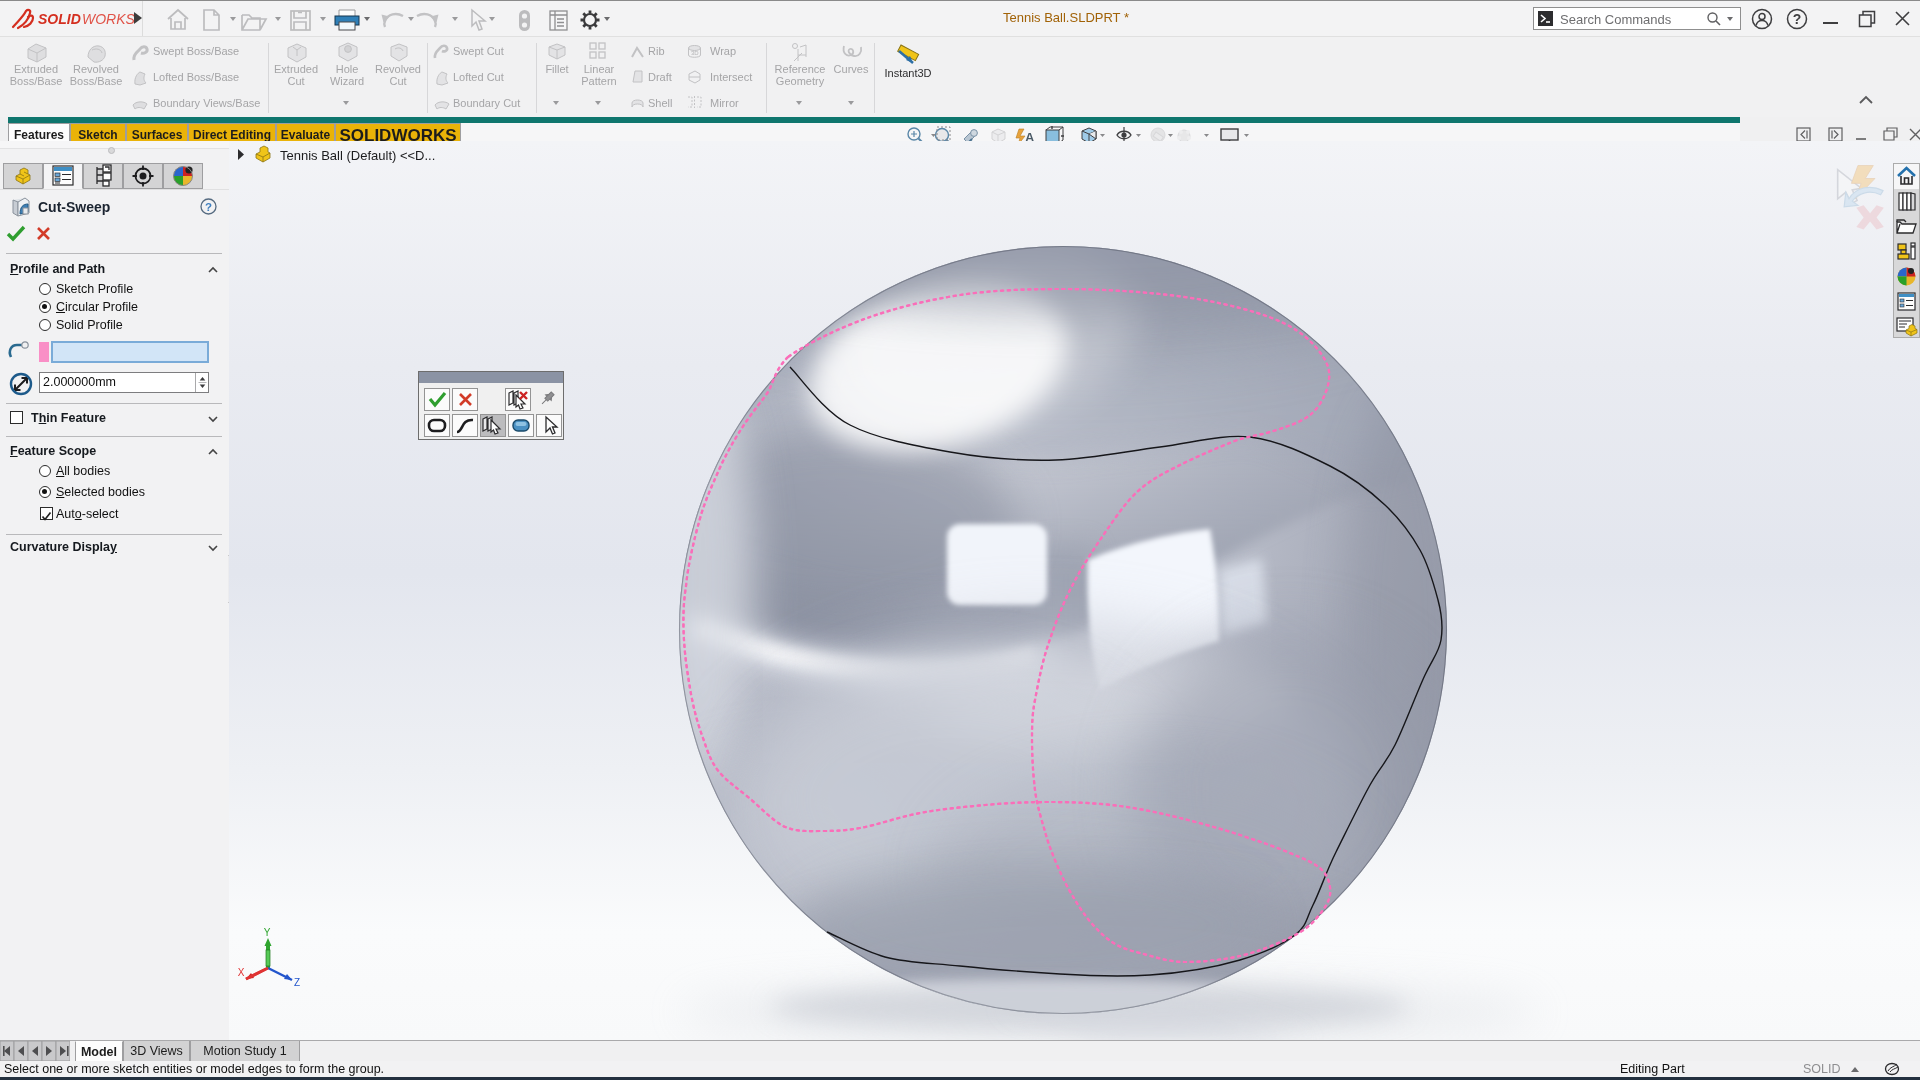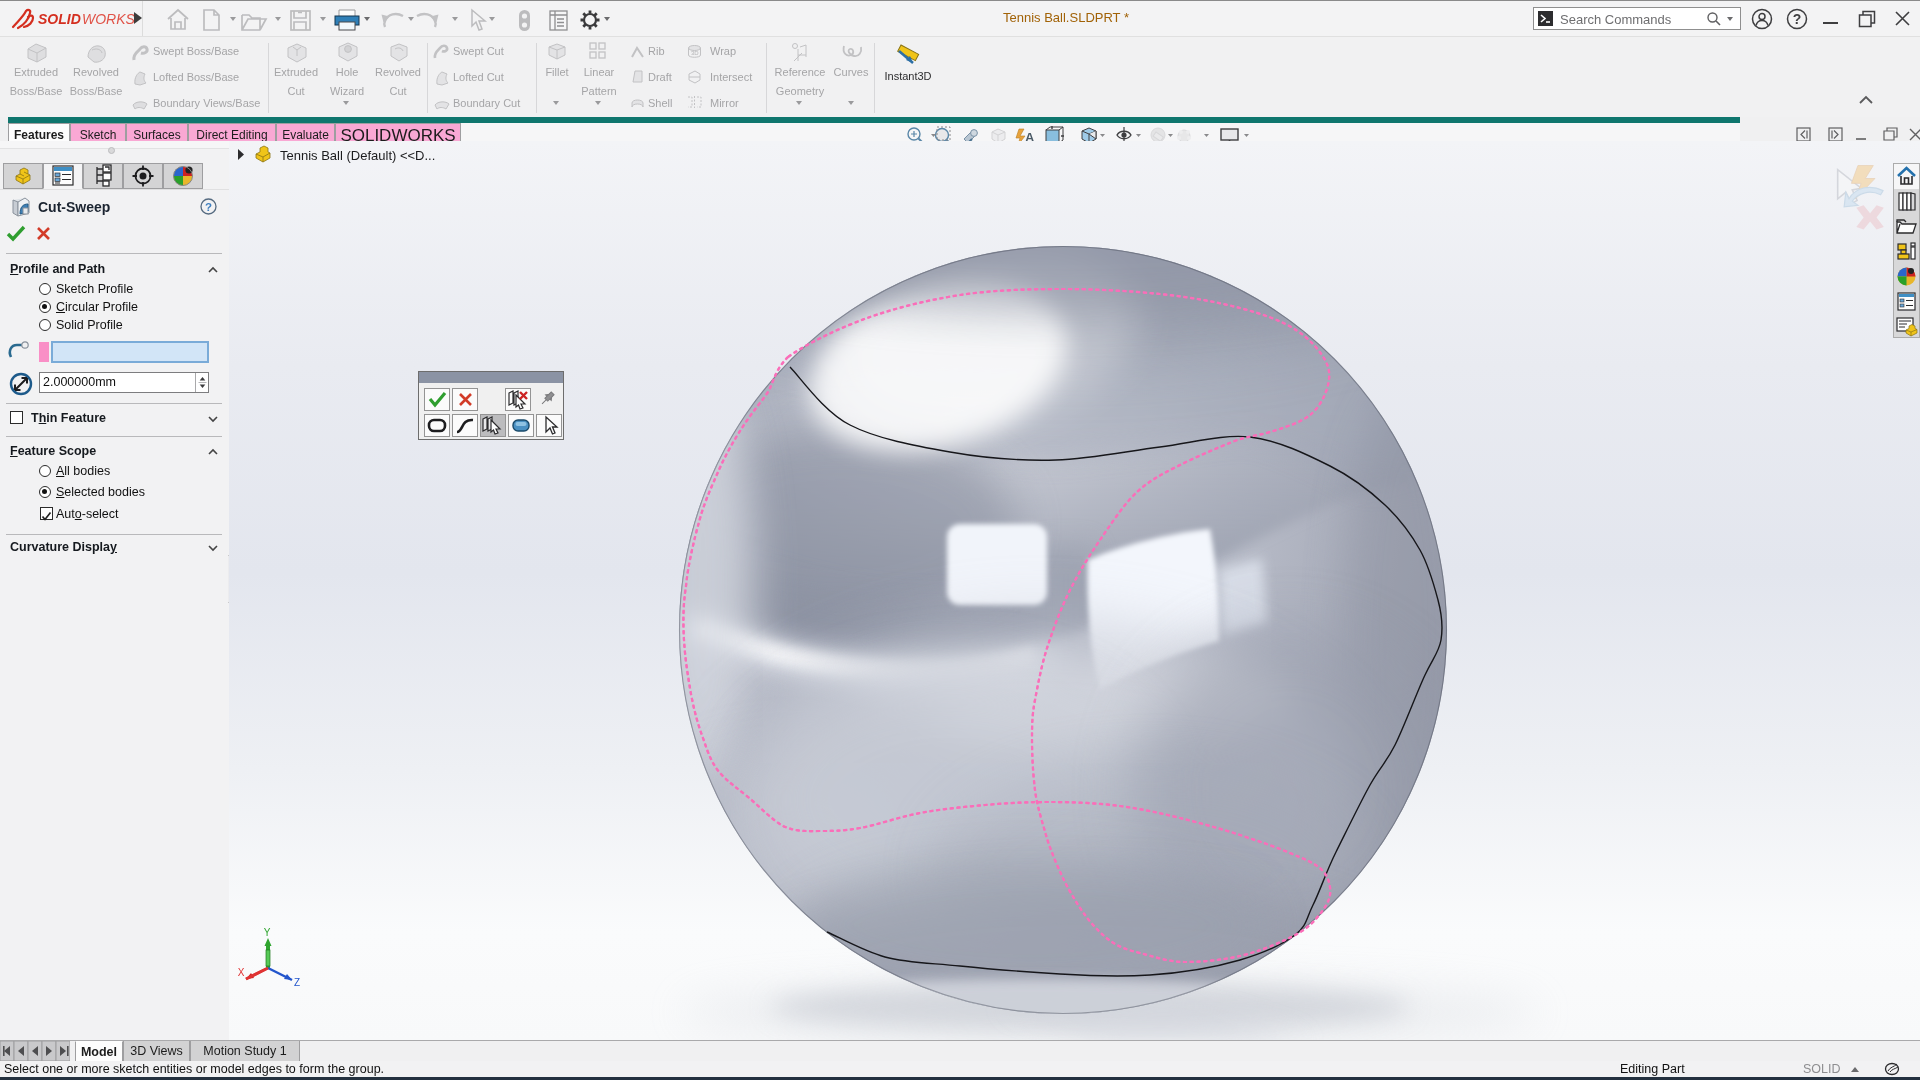--- a/index.html
+++ b/index.html
@@ -7,26 +7,26 @@
 body { position:relative; background:#f0f0f1; }
 .abs { position:absolute; }
 
 #titlebar { position:absolute; left:0; top:0; width:1920px; height:36px; background:#f3f3f4; border-top:1px solid #8a8a8a; }
 #logo { position:absolute; left:10px; top:6px; width:130px; height:24px; }
 #title { position:absolute; left:212px; top:9px; width:1708px; text-align:center; font-size:13px; color:#a16207; }
 #searchbox { position:absolute; left:1533px; top:6px; width:208px; height:23px; background:#fff; border:1px solid #8f8f8f; }
 
 #ribbon { position:absolute; left:0; top:36px; width:1920px; height:81px; background:#f1f1f2; border-top:1px solid #e0e0e0; }
 .rsep { position:absolute; top:6px; width:1px; height:70px; background:#d7d7d9; }
-.rlbl { position:absolute; font-size:11px; line-height:19px; color:#a5a5a7; text-align:center; white-space:nowrap; }
+.rlbl { position:absolute; font-size:11px; line-height:12px; color:#a5a5a7; text-align:center; white-space:nowrap; }
 .rlbl2 { position:absolute; font-size:11px; color:#a5a5a7; white-space:nowrap; }
 .dd { position:absolute; width:0; height:0; border-left:3.5px solid transparent; border-right:3.5px solid transparent; border-top:4px solid #9a9a9c; }
 
 #tabrow { position:absolute; left:8px; top:117px; width:1732px; height:24px; background:#f6f6f7; border-top:6px solid #0f766e; }
-.rtab { position:absolute; top:0px; height:24px; background:#f9a8d4; border:1px solid #9e9ea0; border-bottom:none; font-size:12px; color:#1c1c1c; text-align:center; line-height:23px; }
+.rtab { position:absolute; top:0px; height:24px; background:#eab308; border:1px solid #9e9ea0; border-bottom:none; font-size:12px; color:#1c1c1c; text-align:center; line-height:23px;font-weight:bold; }
 .rtab.act { background:#fdfdfd; border-bottom:1px solid #fdfdfd; font-weight:bold; }
 
 #panel { position:absolute; left:0; top:141px; width:229px; height:899px; background:#f2f2f3; }
 #splitter { position:absolute; left:229px; top:141px; width:6px; height:899px; background:#eceded; border-left:1px solid #d2d2d2; border-right:1px solid #c5c5c7; }
 .ptab { position:absolute; top:22px; width:40px; height:26px; background:#d4d4d5; border:1px solid #9e9ea0; }
 .ptab.act { background:#f4f4f5; border-bottom:1px solid #f4f4f5; }
 .sect { font-weight:bold; font-size:12.5px; color:#15191e; }
 .chev { position:absolute; width:10px; height:10px; }
 .radio { position:absolute; width:12px; height:12px; border:1.4px solid #2b2b2b; border-radius:50%; background:#fff; }
 .radio.sel::after { content:""; position:absolute; left:2px; top:2px; width:5px; height:5px; background:#111; border-radius:50%; }

